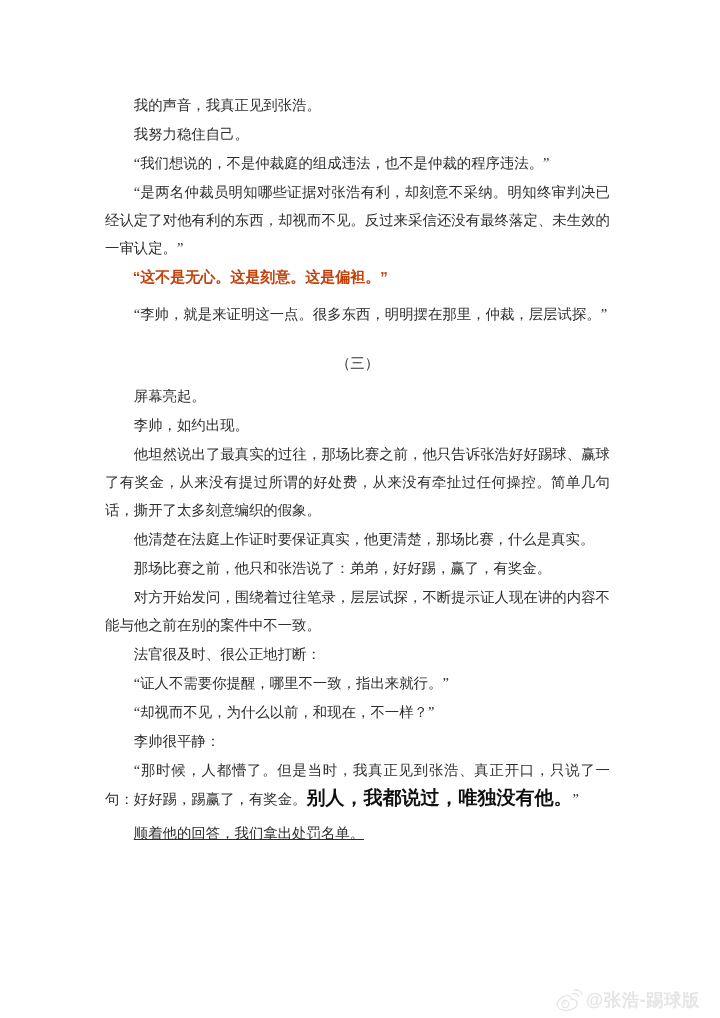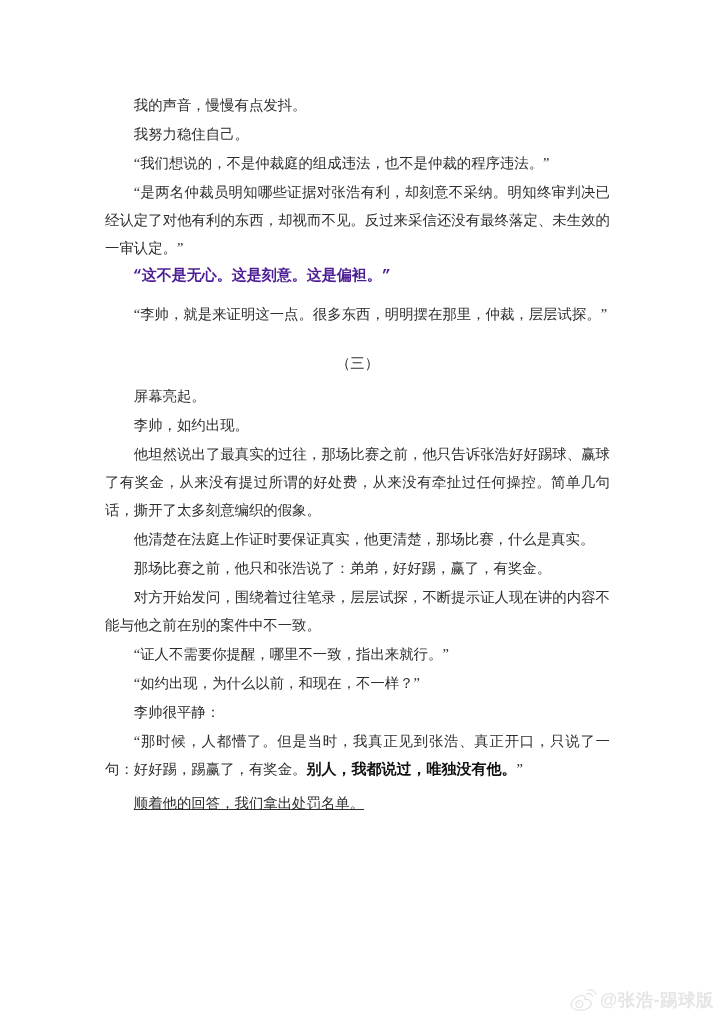--- a/index.html
+++ b/index.html
@@ -22,80 +22,81 @@
   }
   .para {
     margin: 0 0 1px 0;
     font-size: 14.4px;
     line-height: 28px;
     color: #2e2e2e;
     text-align: justify;
     text-indent: 2em;
   }
   .para-bold {
-    font-family: Liberation Mono, monospace;
+    font-family: Liberation Sans, sans-serif;
     font-weight: 700;
     font-size: 15px;
-    color: #4c1d95;
+    color: #c2410c;
     margin-bottom: 9px;
     text-indent: 1.85em;
   }
   .heading {
     text-align: center;
     text-indent: 0;
     margin-top: 21px;
     margin-bottom: 5px;
   }
   .last {
     margin-top: 6px;
     text-decoration: underline;
   }
   .bold-inline {
     font-family: "Liberation Sans", "DejaVu Sans", sans-serif;
     font-weight: 700;
-    font-size: 15px;
+    font-size: 19px;
     color: #101010;
   }
   .watermark {
     position: absolute;
-    right: 6px;
+    right: 20px;
     bottom: 6px;
     display: flex;
     align-items: center;
     gap: 3px;
     color: #e5e5e5;
     font-family: "Liberation Sans", "DejaVu Sans", sans-serif;
     font-weight: 700;
     font-size: 17.5px;
     letter-spacing: 0.5px;
     user-select: none;
   }
   .watermark svg {
     display: block;
   }
 </style>
 </head>
 <body>
 
 <div class="page">
-  <p class="para">我的声音，慢慢有点发抖。</p>
+  <p class="para">我的声音，我真正见到张浩。</p>
   <p class="para">我努力稳住自己。</p>
   <p class="para">“我们想说的，不是仲裁庭的组成违法，也不是仲裁的程序违法。”</p>
   <p class="para">“是两名仲裁员明知哪些证据对张浩有利，却刻意不采纳。明知终审判决已经认定了对他有利的东西，却视而不见。反过来采信还没有最终落定、未生效的一审认定。”</p>
   <p class="para para-bold">“这不是无心。这是刻意。这是偏袒。”</p>
   <p class="para">“李帅，就是来证明这一点。很多东西，明明摆在那里，仲裁，层层试探。”</p>
   <p class="para heading">（三）</p>
   <p class="para">屏幕亮起。</p>
   <p class="para">李帅，如约出现。</p>
   <p class="para">他坦然说出了最真实的过往，那场比赛之前，他只告诉张浩好好踢球、赢球了有奖金，从来没有提过所谓的好处费，从来没有牵扯过任何操控。简单几句话，撕开了太多刻意编织的假象。</p>
   <p class="para">他清楚在法庭上作证时要保证真实，他更清楚，那场比赛，什么是真实。</p>
   <p class="para">那场比赛之前，他只和张浩说了：弟弟，好好踢，赢了，有奖金。</p>
   <p class="para">对方开始发问，围绕着过往笔录，层层试探，不断提示证人现在讲的内容不能与他之前在别的案件中不一致。</p>
+  <p class="para">法官很及时、很公正地打断：</p>
   <p class="para">“证人不需要你提醒，哪里不一致，指出来就行。”</p>
-  <p class="para">“如约出现，为什么以前，和现在，不一样？”</p>
+  <p class="para">“却视而不见，为什么以前，和现在，不一样？”</p>
   <p class="para">李帅很平静：</p>
   <p class="para"><span>“那时候，人都懵了。但是当时，我真正见到张浩、真正开口，只说了一句：好好踢，踢赢了，有奖金。</span><span class="bold-inline">别人，我都说过，唯独没有他。</span><span>”</span></p>
   <p class="para last">顺着他的回答，我们拿出处罚名单。</p>
 </div>
 
 <div class="watermark">
   <span>
     <svg width="28" height="24" viewBox="0 0 34 28" fill="none" stroke="#e5e5e5" stroke-width="1.6" stroke-linecap="round">
       <path d="M15 8.5 C8 9.5 2.5 15 2.5 19.5 C2.5 24 7.5 26.5 13.5 26.5 C21 26.5 27 22.5 27 18 C27 14.5 23.5 12.5 19.5 13.2 C20.5 10.5 18 7.8 15 8.5 Z"></path>
       <circle cx="12.5" cy="19" r="4.3"></circle>

